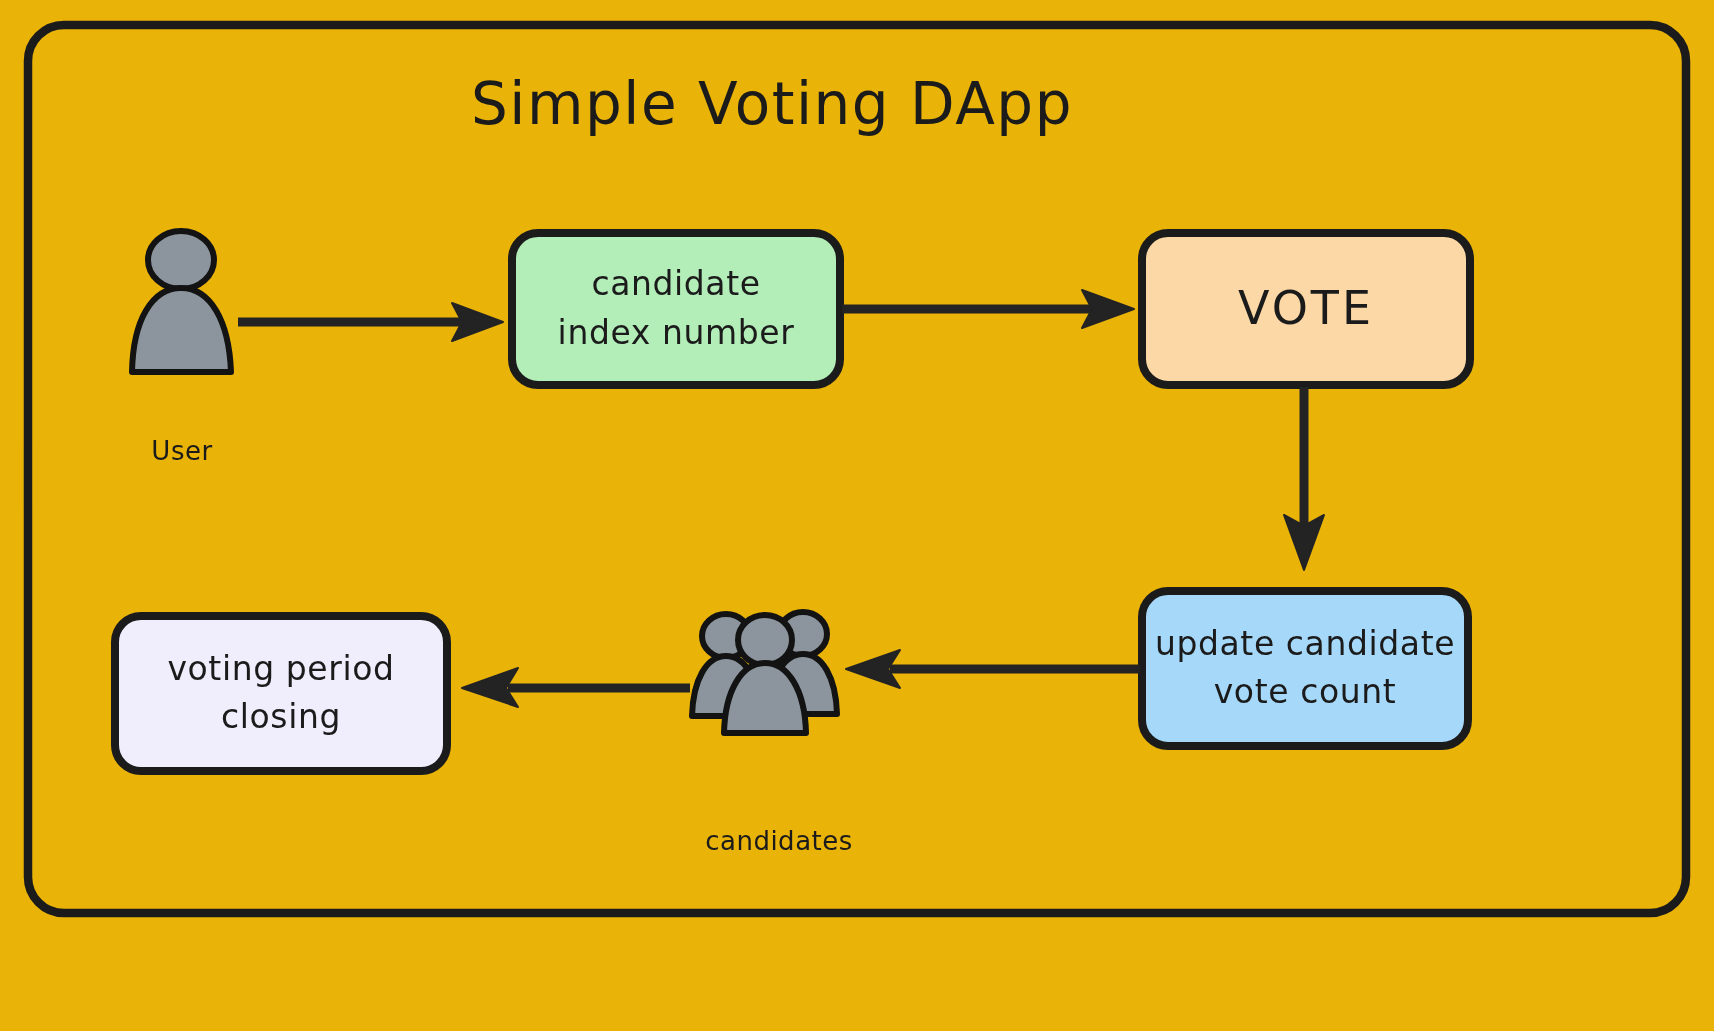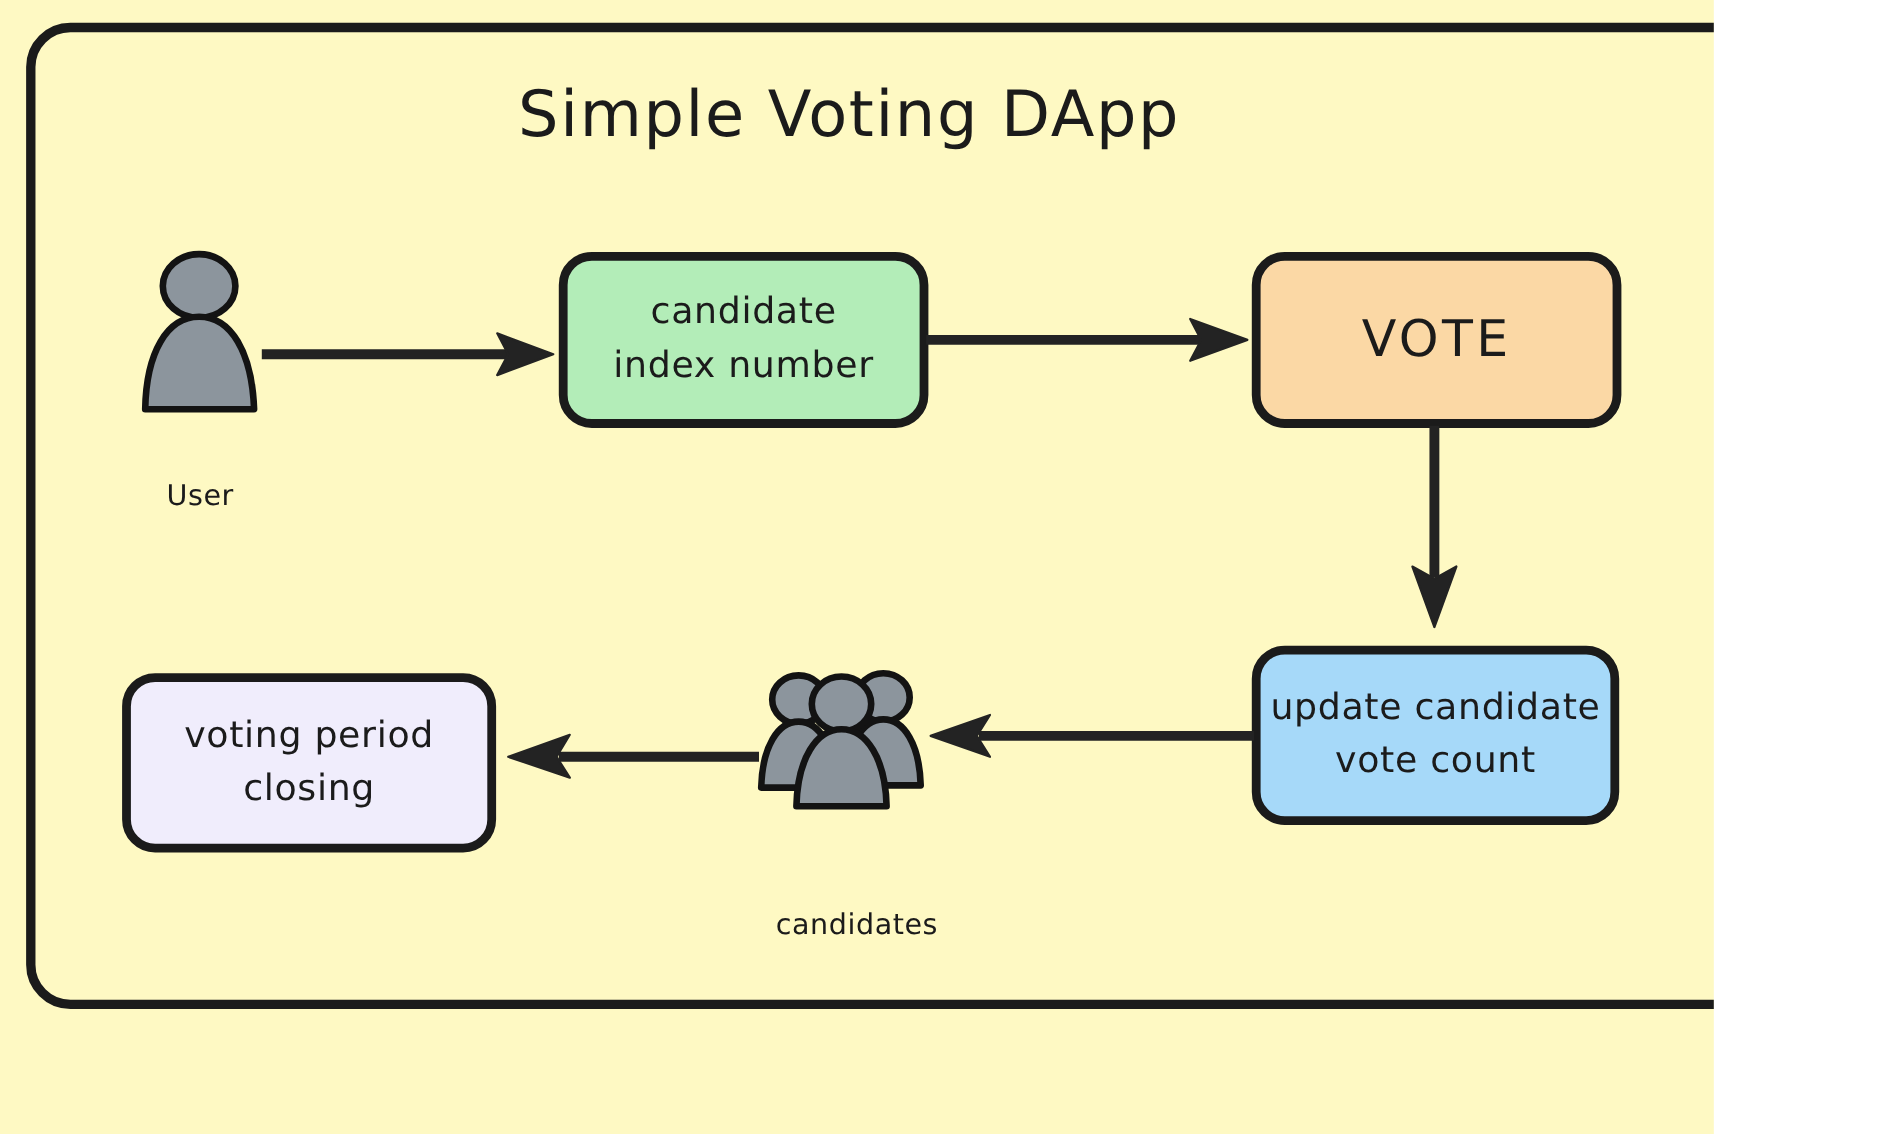--- a/index.html
+++ b/index.html
@@ -6,23 +6,23 @@
   html, body {
     margin: 0;
     padding: 0;
     background: #ffffff;
   }
   body {
     font-family: "DejaVu Sans", sans-serif;
   }
   #stage {
     position: relative;
-    width: 1558px;
+    width: 1714px;
     height: 1031px;
-    background: #fef9c3;
+    background: #eab308;
     overflow: hidden;
   }
   #diagram-svg {
     position: absolute;
     left: 0;
     top: 0;
     width: 1714px;
     height: 1031px;
     display: block;
   }

